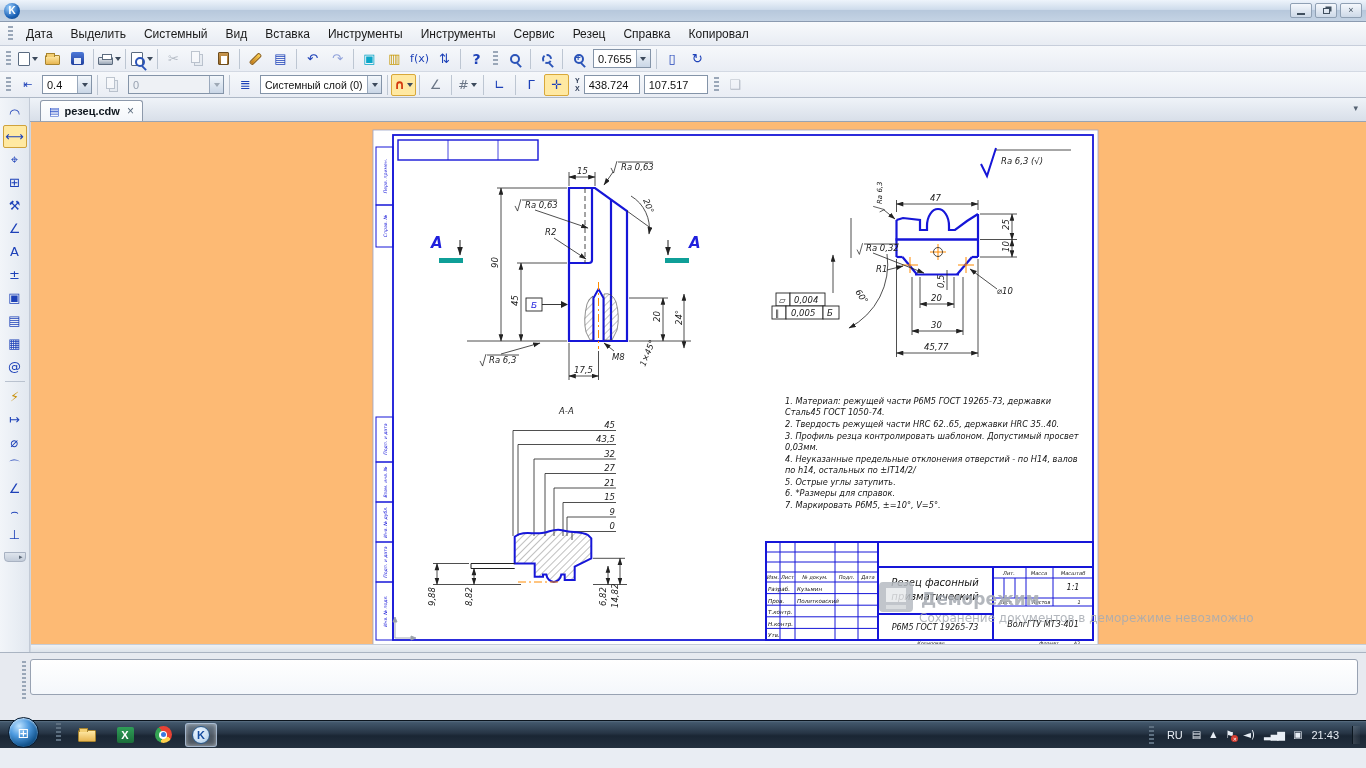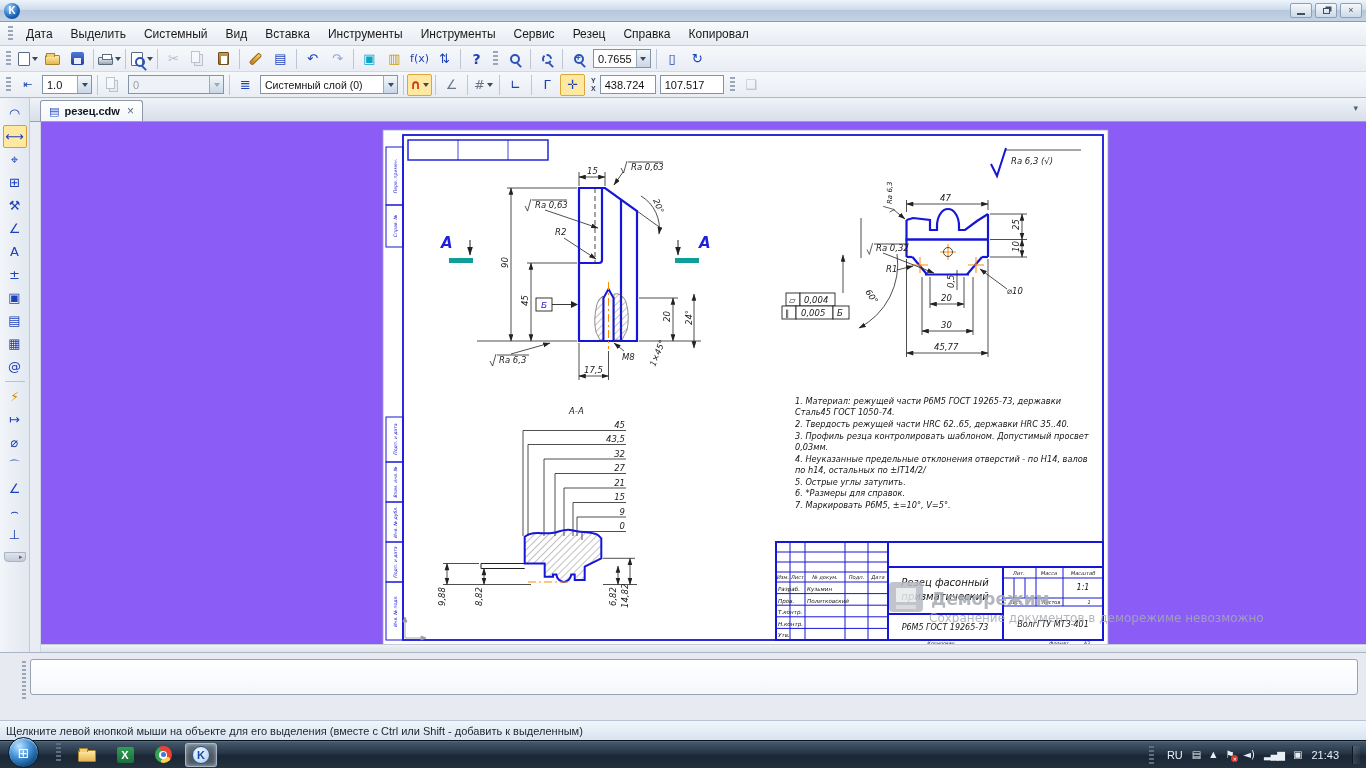--- a/index.html
+++ b/index.html
@@ -62,21 +62,21 @@
   .ltbtn{width:24px;height:23px;display:flex;align-items:center;justify-content:center;border:1px solid transparent;border-radius:2px;font-size:13px;color:#1d41b8;font-family:"DejaVu Sans",sans-serif;}
   .ltbtn.sel{background:#ffe9a2;border-color:#cfa23c;}
   .lsep{width:20px;height:1px;background:#b9c2cf;margin:3px 0;}
   .lexpand{margin-top:6px;width:22px;height:10px;background:linear-gradient(#dfe5ed,#c3ccd9);border:1px solid #a8b2c2;border-radius:0 0 4px 4px;font-size:7px;color:#5b6878;display:flex;align-items:center;justify-content:flex-end;padding-right:2px;}
   .docwrap{flex:1;display:flex;flex-direction:column;min-width:0;}
   .tabbar{height:24px;background:linear-gradient(#eff3f8,#d8dfe9);border-bottom:1px solid #98a3b3;display:flex;align-items:flex-end;padding-left:10px;position:relative;}
   .tab{display:flex;align-items:center;gap:5px;background:linear-gradient(#ffffff,#f2f5fa);border:1px solid #8d99ab;border-bottom:none;border-radius:3px 3px 0 0;height:21px;padding:0 8px;font-size:11px;font-weight:bold;color:#101820;}
   .tab .doc{color:#2a50c8;font-size:11px;}
   .tab .x{color:#5a6a7c;font-weight:normal;font-size:12px;margin-left:2px;}
   .taboverflow{position:absolute;right:8px;top:5px;font-size:9px;color:#55627а;color:#556272;}
-  .docarea{position:relative;flex:1;background:#8b5cf6;border-left:1px solid #cfd6e0;overflow:hidden;margin-left:10px;}
+  .docarea{position:relative;flex:1;background:#fdba74;border-left:1px solid #cfd6e0;overflow:hidden;}
   .docarea svg{position:absolute;left:0;top:0;}
   .hscroll{position:absolute;left:0;right:0;bottom:0;height:8px;background:linear-gradient(#eef1f5,#dde3ea);border-top:1px solid #c6cdd8;}
   
   .bottompanel{height:68px;background:#e7eaf0;border-top:1px solid #aab4c2;position:relative;}
   .propgrip{position:absolute;left:22px;top:8px;height:40px;width:4px;background:repeating-linear-gradient(180deg,#9aa7b8 0 2px,transparent 2px 4px);}
   .propfield{position:absolute;left:30px;right:8px;top:6px;height:36px;background:linear-gradient(#ffffff,#f4f7fb);border:1px solid #98a2b2;border-radius:3px;}
   .statusbar{height:20px;background:linear-gradient(#f0f6fc,#d8e3f0);border-top:1px solid #b9c4d2;display:flex;align-items:center;padding:0 6px;font-size:11px;color:#1c2530;}
   
   .taskbar{height:28px;background:linear-gradient(180deg,#5c7184 0%,#41566a 6%,#273545 45%,#1a2634 55%,#24313f 100%);
     border-top:1px solid #0b141d;display:flex;align-items:center;position:relative;padding-left:4px;color:#e8eef5;}
@@ -232,40 +232,40 @@
         <span class="glyph">↻</span>
       </span>
   </div>
 
   <div class="tb tb2">
     <span class="grip"></span>
     <span class="tbtn">
         <span class="glyph small">⇤</span>
       </span>
     <span class="combo">
-      <span class="val">1.0</span>
+      <span class="val">0.4</span>
       <span class="arr">
           <span class="caret" style="margin:0"></span>
         </span>
     </span>
     <span class="sep"></span>
     <span class="tbtn dim">
         <span class="i-copy"></span>
       </span>
     <span class="combo dis" style="width:96px">
       <span class="val" style="flex:1">0</span>
       <span class="arr">
           <span class="caret" style="margin:0;opacity:.4"></span>
         </span>
     </span>
     <span class="sep"></span>
     <span class="tbtn">
         <span class="glyph">≣</span>
       </span>
-    <span class="combo" style="width:138px">
+    <span class="combo" style="width:122px">
       <span class="val" style="flex:1;font-size:10.5px">Системный слой (0)</span>
       <span class="arr">
           <span class="caret" style="margin:0"></span>
         </span>
     </span>
     <span class="sep"></span>
     <span class="tbtn sel">
         <span class="glyph" style="color:#d43a0e;font-weight:bold">∩</span>
         <span class="caret"></span>
       </span>
@@ -701,23 +701,20 @@
         <div class="hscroll"></div>
       </div>
     </div>
   </div>
 
   <div class="bottompanel">
     <span class="propgrip"></span>
     <div class="propfield"></div>
   </div>
 
-  <div class="statusbar">
-    <span>Щелкните левой кнопкой мыши на объекте для его выделения (вместе с Ctrl или Shift - добавить к выделенным)</span>
-  </div>
 
   <div class="taskbar">
     <div class="orb">
         <span>⊞</span>
       </div>
     <div class="pins">
       <span class="grip" style="background:repeating-linear-gradient(180deg,#5d6f80 0 2px,transparent 2px 4px);height:18px"></span>
       <span class="pin">
           <span class="i-folder" style="width:18px;height:12px"></span>
         </span>

